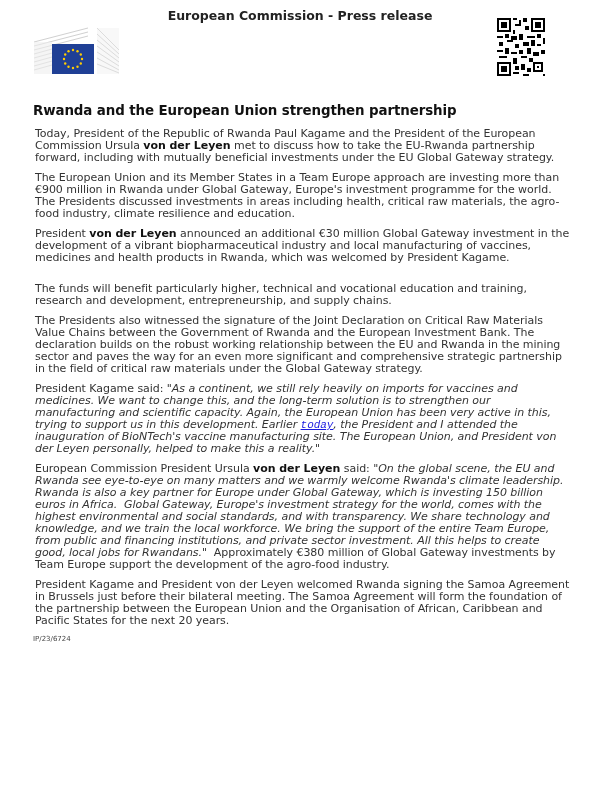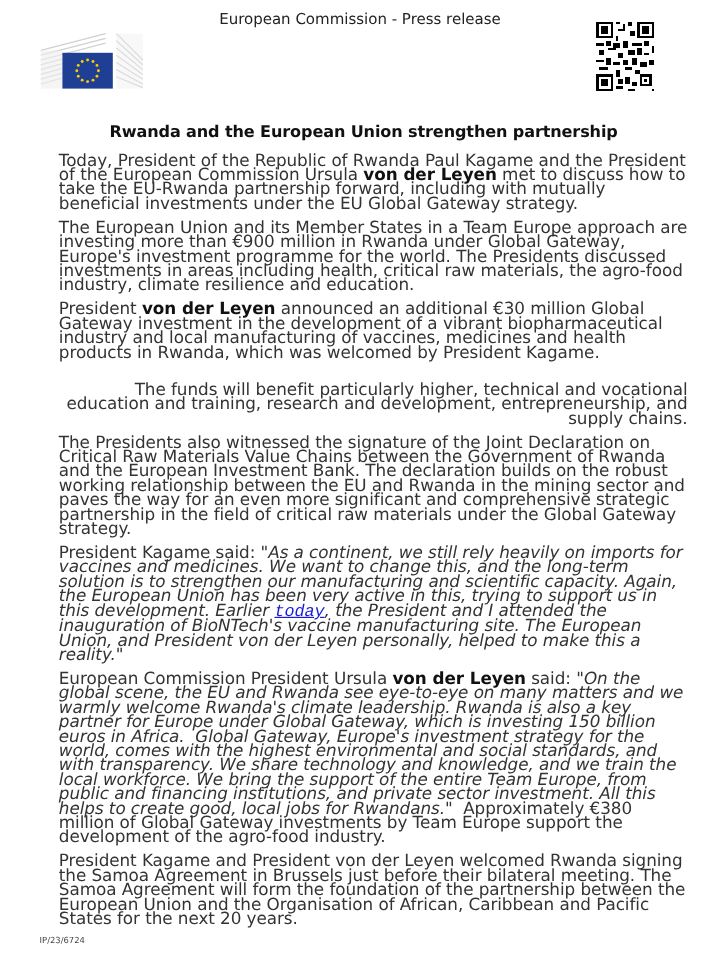--- a/index.html
+++ b/index.html
@@ -1,26 +1,26 @@
 <!DOCTYPE html>
 <html><head>
 <meta charset="utf-8">
 <style>
   html, body { margin: 0; padding: 0; background: #ffffff; }
   body { width: 600px; height: 800px; position: relative; overflow: hidden;
          font-family: "DejaVu Sans", sans-serif; color: #333; }
   .header-title { position: absolute; left: 0; width: 600px; top: 8px; text-align: center;
-                  font-size: 12.5px; font-weight: normal; color: #222; }
+                  font-size: 12.5px; font-weight: bold; color: #222; }
   .logo { position: absolute; left: 30px; top: 22px; width: 90px; height: 52px; }
   .qr { position: absolute; left: 495px; top: 16px; width: 52px; height: 62px; }
   .content { position: absolute; left: 33px; top: 103px; width: 540px; }
-  h1 { font-size: 13.4px; font-weight: bold; color: #111; margin: 0 0 10px 0; letter-spacing: -0.1px; text-align: center; }
+  h1 { font-size: 13.4px; font-weight: bold; color: #111; margin: 0 0 10px 0; letter-spacing: -0.1px; }
   .dateline { font-size: 12.5px; color: #333; margin: 0 0 8px 0; }
-  p { font-size: 14px; line-height: 12px; margin: 0 0 8px 16px; color: #333; letter-spacing: -0.05px; }
-  p.gap { margin-top: 19px; text-align: right; }
+  p { font-size: 11px; line-height: 12px; margin: 0 0 8px 2px; color: #333; letter-spacing: -0.05px; }
+  p.gap { margin-top: 19px; }
   b { color: #111; }
   a { color: #1a1adf; text-decoration: underline; font-family: Liberation Mono, monospace; }
   .ref { text-align: left; font-size: 7px; color: #444; margin-top: 8px; padding-right: 6px; }
 </style>
 </head>
 <body>
 
 <div class="header-title">European Commission - Press release</div>
 
 <div class="logo">

